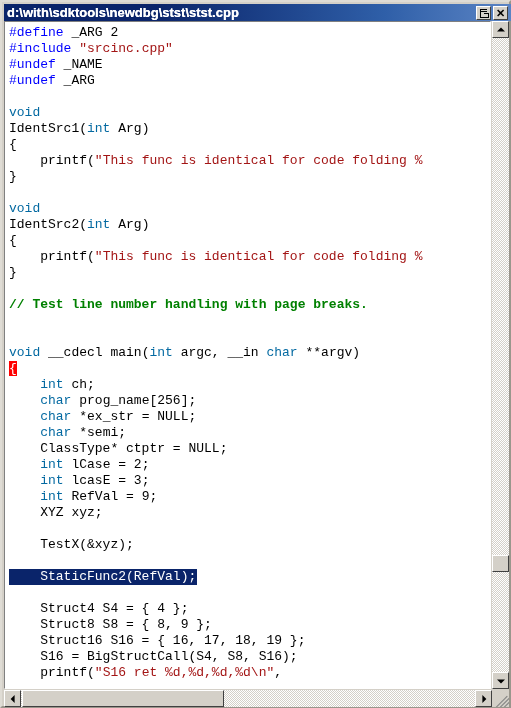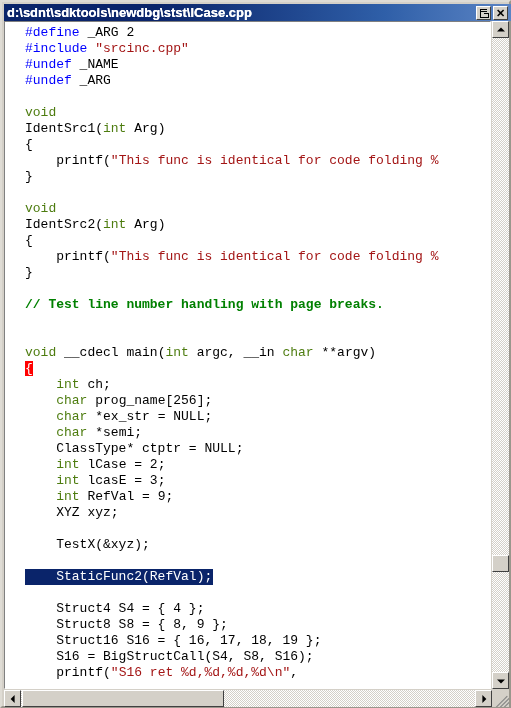--- a/index.html
+++ b/index.html
@@ -114,38 +114,37 @@
     border-bottom: 1px solid #ffffff;
     background: #ffffff;
     overflow: hidden;
   }
   .editor-inner {
     position: absolute;
     left: 1px; top: 1px;
     right: 0; bottom: 0;
     background: #ffffff;
     overflow: hidden;
-    margin-left: 16px;
   }
 
   .code {
     position: absolute;
     left: 3px; top: 2px;
     font-family: "Liberation Mono", "DejaVu Sans Mono", monospace;
     font-size: 13px;
     line-height: 16px;
     white-space: pre;
     color: #000000;
   }
   .line {
     height: 16px;
     white-space: pre;
     display: block;
   }
-  .kw   { color: #4d7c0f; }
+  .kw   { color: #0369a1; }
   .str  { color: #a31515; }
   .cmt  { color: #008000; font-weight: bold; }
   .pre  { color: #0000ff; }
   .plain{ color: #000000; }
 
   
   .bp {
     background: #ff0000;
     color: #ffffff;
   }
@@ -232,21 +231,21 @@
     transform: rotate(-45deg);
     transform-origin: left center;
   }
 </style>
 </head>
 <body>
 
 <div class="window">
 
   <div class="titlebar">
-    <div class="title-text">d:\sdnt\sdktools\newdbg\stst\lCase.cpp</div>
+    <div class="title-text">d:\with\sdktools\newdbg\stst\stst.cpp</div>
     <div class="title-buttons">
       <button class="tbtn">
         <span class="glyph-restore">
           <i class="gr-a"></i>
             <i class="gr-b"></i>
             <i class="gr-c"></i>
             <i class="gr-d"></i>
             <i class="gr-e"></i>
             <i class="gr-f"></i>
         </span>

